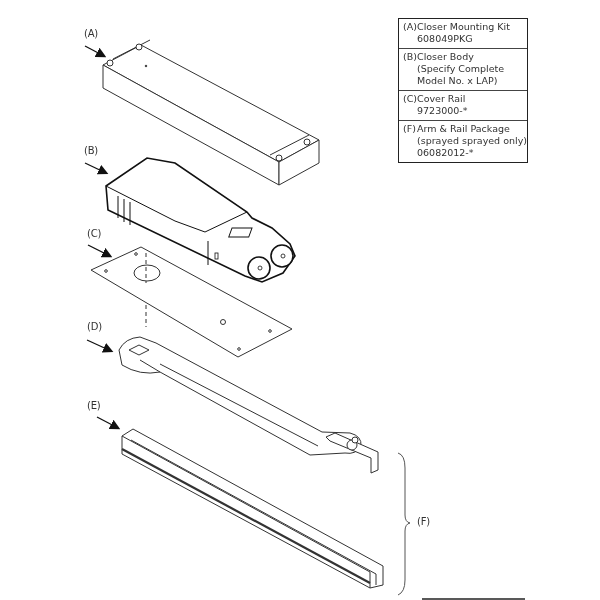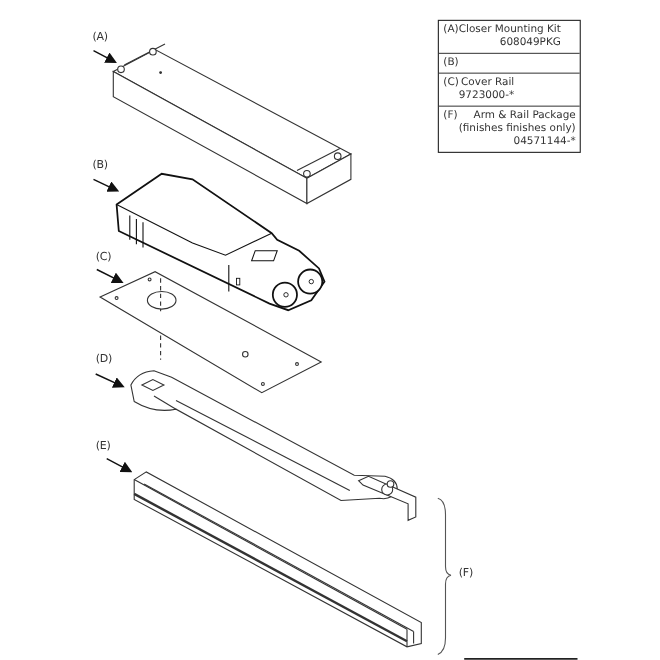--- a/index.html
+++ b/index.html
@@ -6,21 +6,21 @@
   body { width: 600px; height: 600px; position: relative; overflow: hidden;
          font-family: "DejaVu Sans", sans-serif; color: #222; }
   svg.drawing { position: absolute; left: 0; top: 0; }
   .callout { position: absolute; font-size: 10px; color: #333; letter-spacing: -0.2px; }
   .legend { position: absolute; left: 398px; top: 18px; width: 128px;
             border: 1.5px solid #222; background: #fff; }
   .legend-row { border-bottom: 1px solid #444; padding: 2px 4px 3px 4px;
                 font-size: 9.5px; line-height: 12px; color: #333; display: flex; }
   .legend-row:last-child { border-bottom: none; }
   .legend-key { width: 14px; flex: none; }
-  .legend-text div { white-space: nowrap; text-align: right; }
+  .legend-text div { white-space: nowrap; }
 </style>
 </head>
 <body>
 
 <svg class="drawing" width="600" height="600" viewBox="0 0 600 600">
   <defs>
     <marker id="arrowhead" markerWidth="8" markerHeight="8" refX="6" refY="4" orient="auto">
       <path d="M0,0 L8,4 L0,8 Z" fill="#111"></path>
     </marker>
   </defs>
@@ -104,29 +104,34 @@
 <div class="legend">
   <div class="legend-row">
     <span class="legend-key">(A)</span>
     <span class="legend-text">
       <div>Closer Mounting Kit</div>
       <div>608049PKG</div>
     </span>
   </div>
   <div class="legend-row">
     <span class="legend-key">(B)</span>
+    <span class="legend-text">
+      <div>Closer Body</div>
+      <div>(Specify Complete</div>
+      <div>Model No. x LAP)</div>
+    </span>
   </div>
   <div class="legend-row">
     <span class="legend-key">(C)</span>
     <span class="legend-text">
       <div>Cover Rail</div>
       <div>9723000-*</div>
     </span>
   </div>
   <div class="legend-row">
     <span class="legend-key">(F)</span>
     <span class="legend-text">
       <div>Arm &amp; Rail Package</div>
-      <div>(finishes finishes only)</div>
-      <div>04571144-*</div>
+      <div>(sprayed sprayed only)</div>
+      <div>06082012-*</div>
     </span>
   </div>
 </div>
 
 </body></html>

